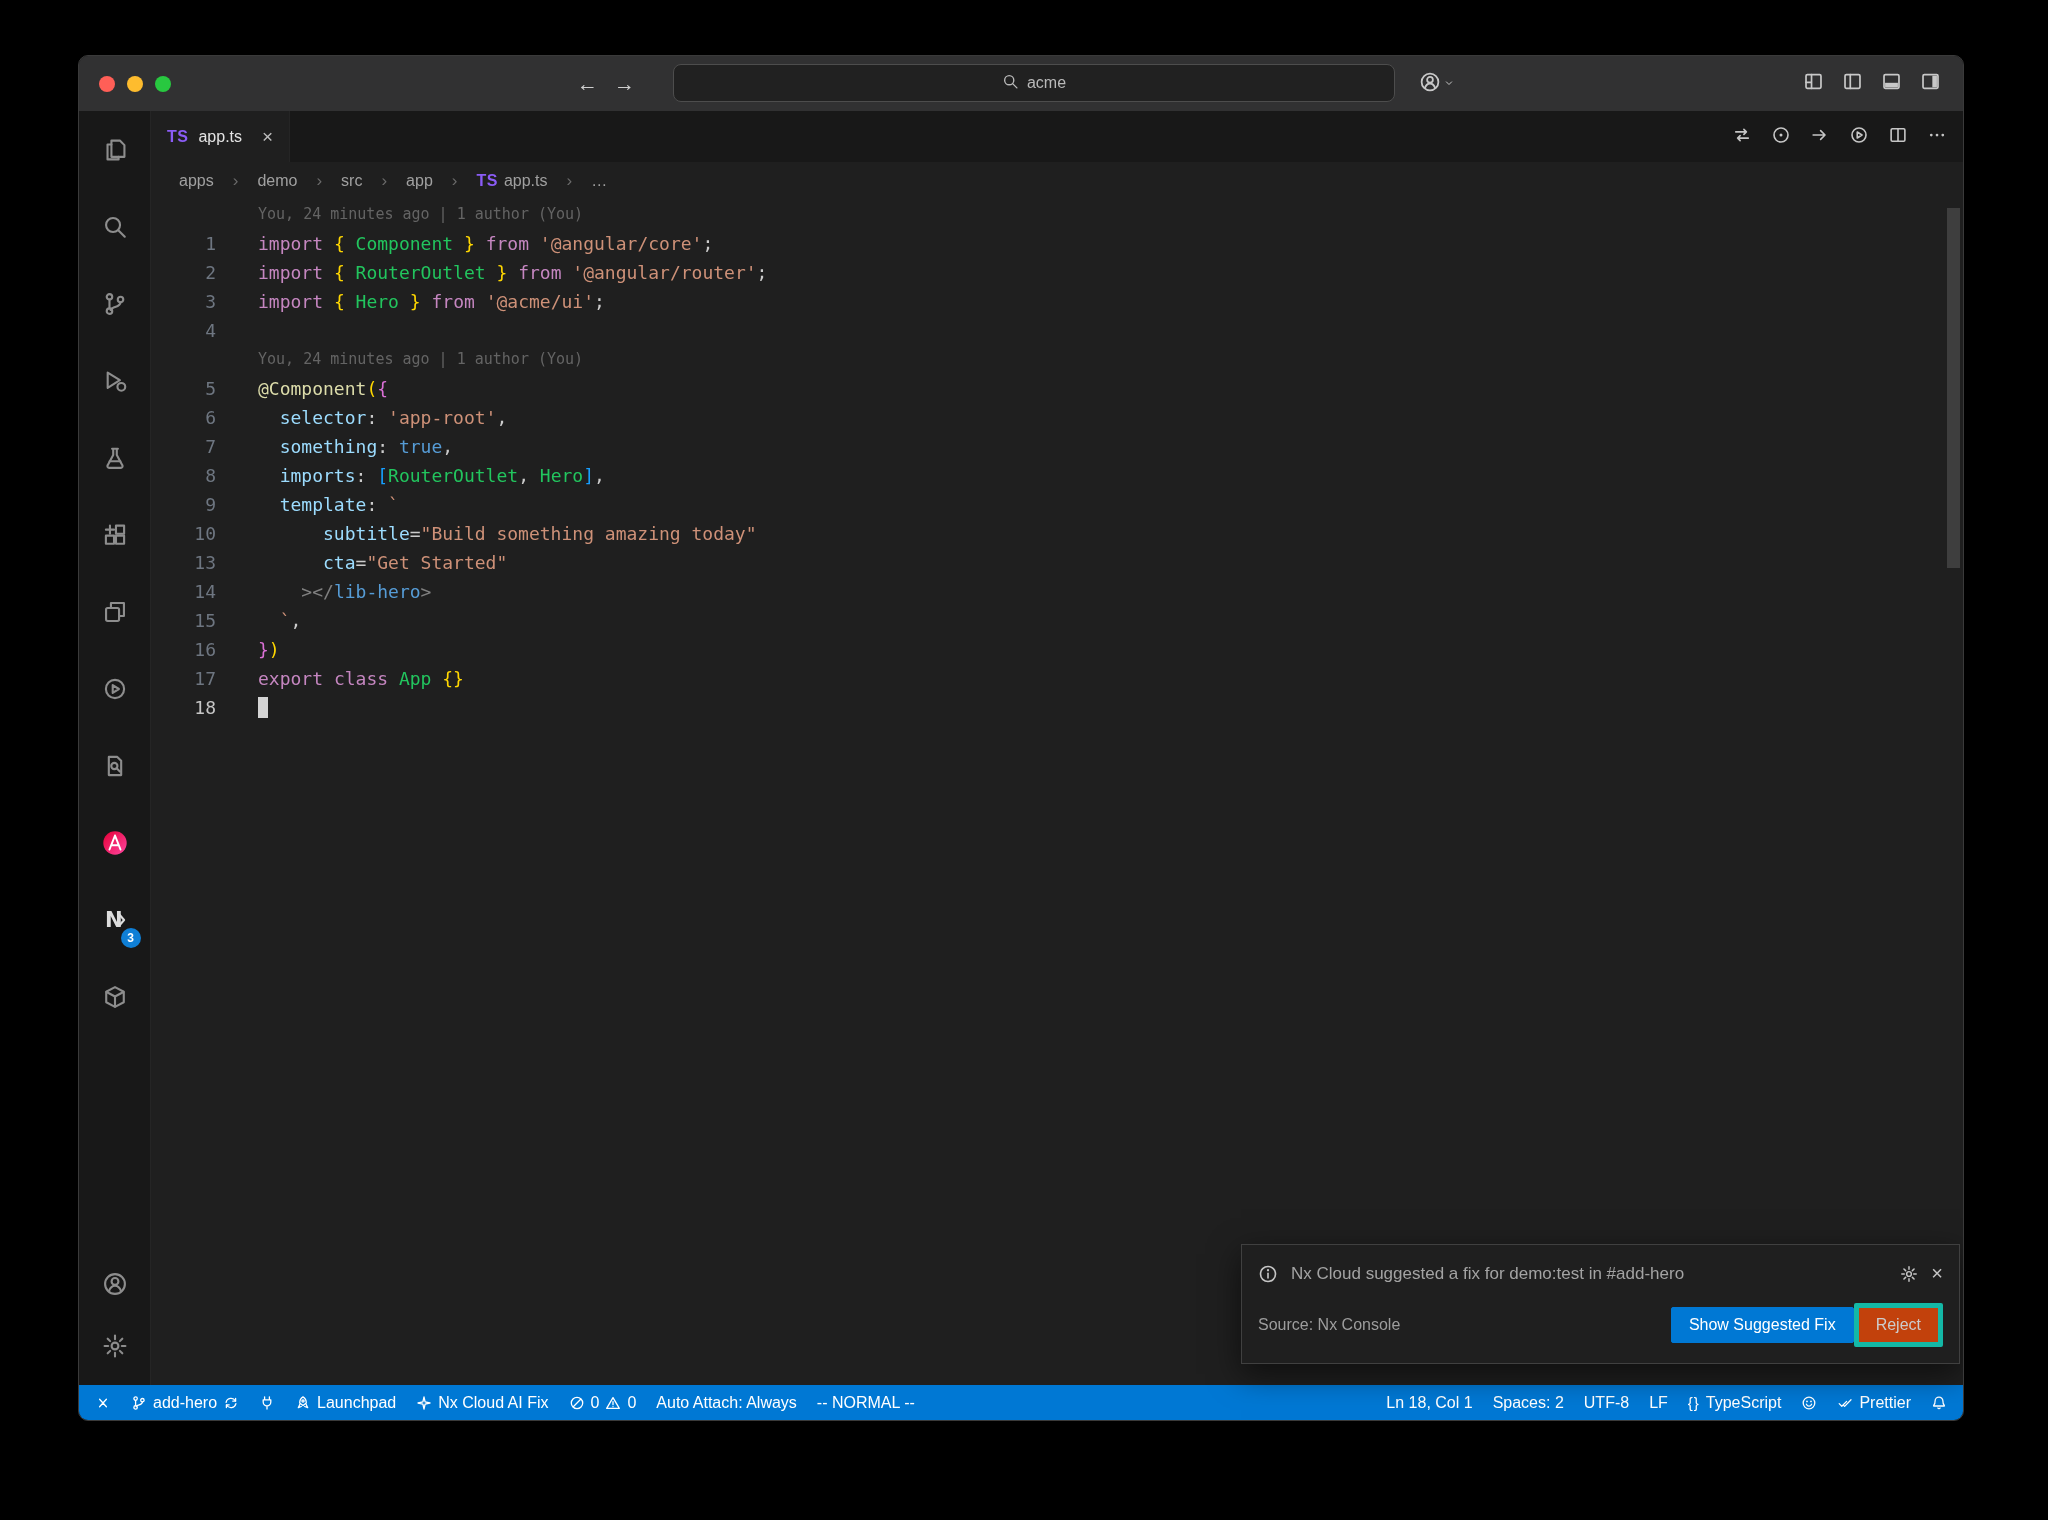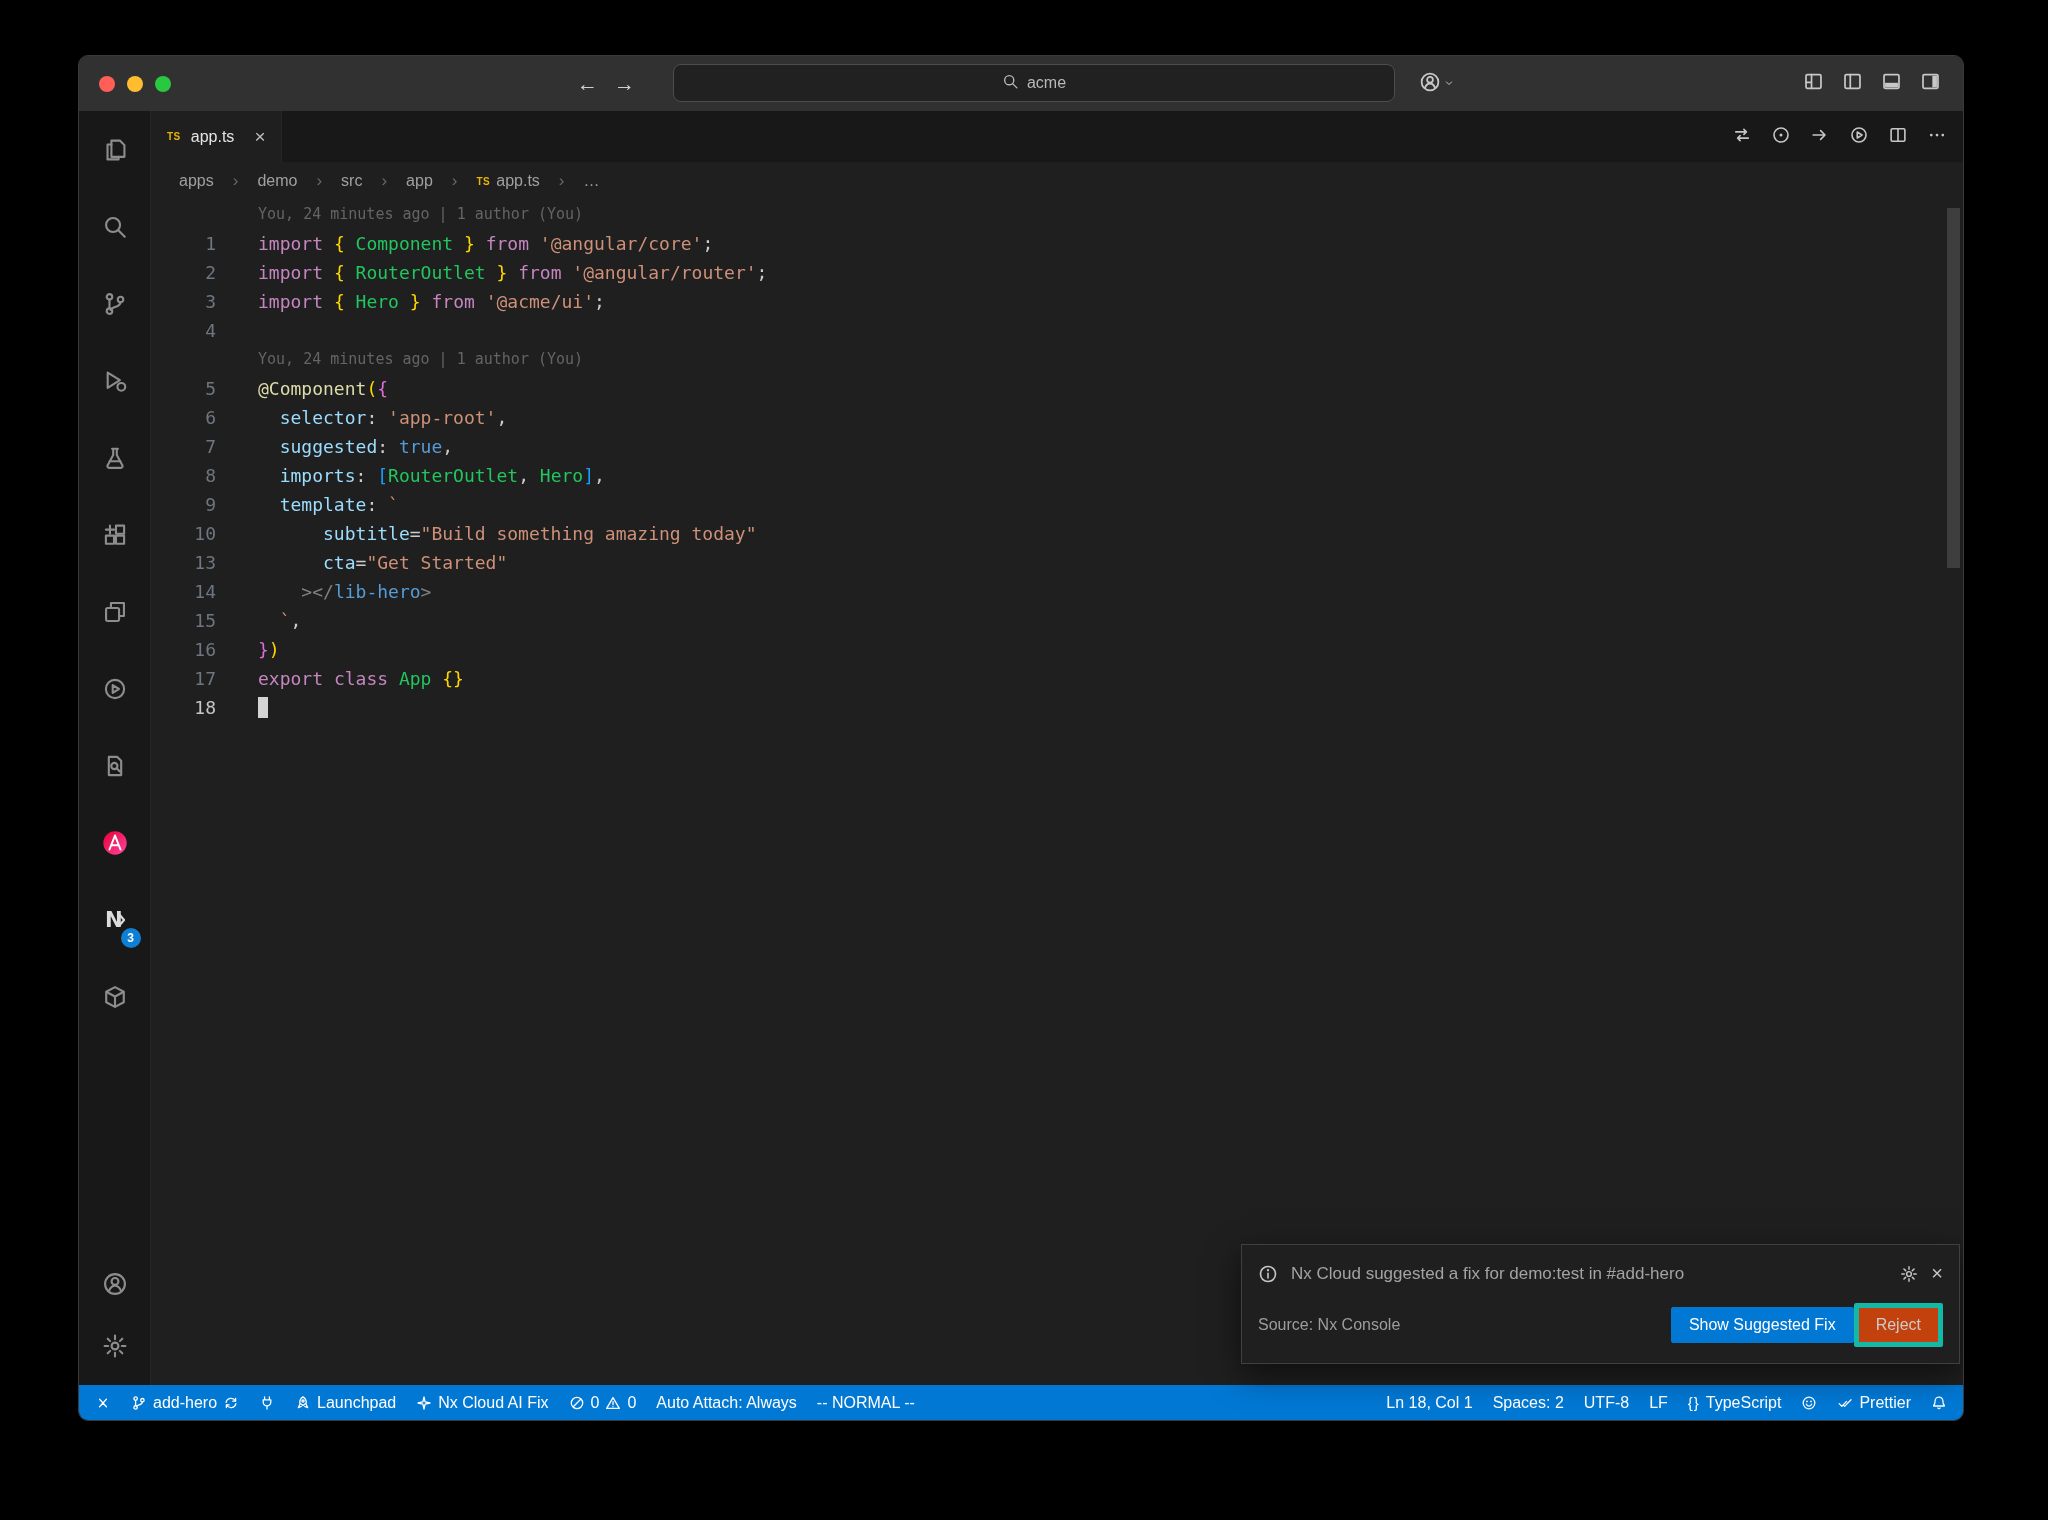--- a/index.html
+++ b/index.html
@@ -23,21 +23,21 @@
   .activitybar{width:72px;background:#181818;border-right:1px solid #252525;display:flex;flex-direction:column;align-items:center;flex:0 0 auto;}
   .ab-item{height:77px;width:72px;display:flex;align-items:center;justify-content:center;color:#8d8d8d;position:relative;}
   .ab-bottom{margin-top:auto;padding-bottom:8px;display:flex;flex-direction:column;align-items:center;}
   .ab-bottom .ab-item{height:62px;}
   .badge{position:absolute;right:10px;bottom:10px;min-width:20px;height:20px;border-radius:10px;background:#0f7fd6;color:#fff;
     font-size:12px;display:flex;align-items:center;justify-content:center;padding:0 4px;font-weight:bold;}
   .editorcol{flex:1;display:flex;flex-direction:column;min-width:0;background:#1f1f1f;position:relative;}
   
   .tabbar{height:51px;background:#181818;display:flex;align-items:stretch;flex:0 0 auto;position:relative;}
   .tab{display:flex;align-items:center;gap:10px;padding:0 16px;background:#1f1f1f;border-right:1px solid #252525;color:#e4e4e4;font-size:16px;}
-  .ts-mini{color:#eab308;font-weight:bold;font-size:10px;letter-spacing:.5px;}
+  .ts-mini{color:#8b5cf6;font-weight:bold;font-size:16px;letter-spacing:.5px;}
   .tab .x{color:#bdbdbd;font-size:19px;margin-left:10px;}
   .editor-actions{position:absolute;right:16px;top:0;height:51px;display:flex;align-items:center;gap:19px;color:#c5c5c5;}
   
   .breadcrumb{height:38px;display:flex;align-items:center;padding-left:28px;gap:19px;color:#a0a0a0;font-size:16px;flex:0 0 auto;}
   .bc-sep{color:#6a6a6a;font-size:17px;}
   .bc-item{display:inline-flex;align-items:center;gap:6px;}
   
   .code{flex:1;position:relative;font-family:"DejaVu Sans Mono",monospace;font-size:18px;line-height:29px;overflow:hidden;}
   .crow{display:flex;height:29px;}
   .ln{flex:0 0 65px;text-align:right;color:#6e7681;user-select:none;}
@@ -371,21 +371,21 @@
               <div class="crow">
                 <span class="ln">5</span>
                 <span class="tx"><span class="tk-deco">@Component</span><span class="tk-gold">(</span><span class="tk-pink">{</span></span>
               </div>
               <div class="crow">
                 <span class="ln">6</span>
                 <span class="tx"><span class="tk-pln">  </span><span class="tk-prop">selector</span><span class="tk-pln">: </span><span class="tk-str">'app-root'</span><span class="tk-pln">,</span></span>
               </div>
               <div class="crow">
                 <span class="ln">7</span>
-                <span class="tx"><span class="tk-pln">  </span><span class="tk-prop">suggested</span><span class="tk-pln">: </span><span class="tk-bool">true</span><span class="tk-pln">,</span></span>
+                <span class="tx"><span class="tk-pln">  </span><span class="tk-prop">something</span><span class="tk-pln">: </span><span class="tk-bool">true</span><span class="tk-pln">,</span></span>
               </div>
               <div class="crow">
                 <span class="ln">8</span>
                 <span class="tx"><span class="tk-pln">  </span><span class="tk-prop">imports</span><span class="tk-pln">: </span><span class="tk-b3">[</span><span class="tk-type">RouterOutlet</span><span class="tk-pln">, </span><span class="tk-type">Hero</span><span class="tk-b3">]</span><span class="tk-pln">,</span></span>
               </div>
               <div class="crow">
                 <span class="ln">9</span>
                 <span class="tx"><span class="tk-pln">  </span><span class="tk-prop">template</span><span class="tk-pln">: </span><span class="tk-str">`</span></span>
               </div>
               <div class="crow">

